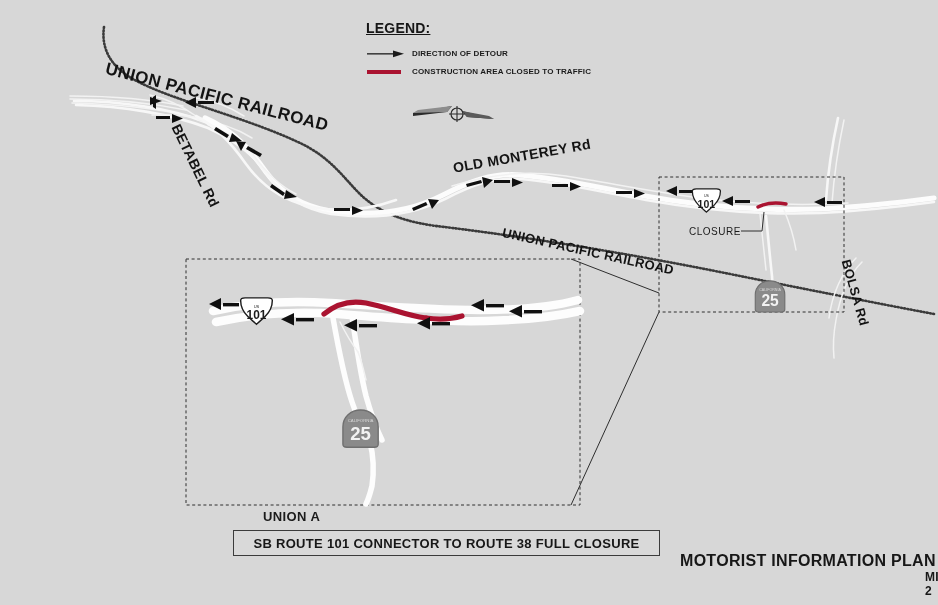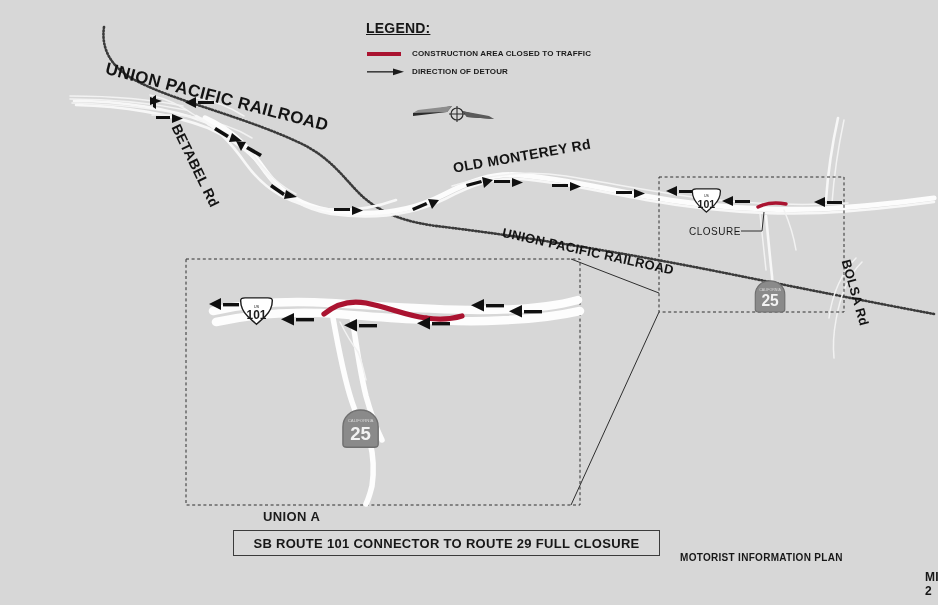--- a/index.html
+++ b/index.html
@@ -142,21 +142,21 @@
     font-weight: bold;
     letter-spacing: .3px;
     color: #171717;
   }
 
   
   #sheet-title {
     position: absolute;
     left: 680px;
     top: 552px;
-    font-size: 10px;
+    font-size: 16px;
     font-weight: bold;
     letter-spacing: .3px;
     color: #171717;
   }
   #sheet-number {
     position: absolute;
     left: 883px;
     top: 570px;
     font-size: 12px;
     font-weight: bold;
@@ -409,50 +409,50 @@
       <text x="22" y="13" text-anchor="middle" font-family="'Liberation Sans',sans-serif" font-size="4.4" fill="#d9d9d9">CALIFORNIA</text>
       <text x="22" y="32" text-anchor="middle" font-family="'Liberation Sans',sans-serif" font-size="19" font-weight="bold" fill="#f2f2f2">25</text>
     </g>
   </svg>
 
   <div id="legend">
     <div id="legend-title">LEGEND:</div>
 
     <div class="legend-row">
       <span class="legend-key">
-        <span class="swatch-line"></span>
-      </span>
-      <span class="legend-label">CONSTRUCTION AREA CLOSED TO TRAFFIC</span>
-    </div>
-
-    <div class="legend-row">
-      <span class="legend-key">
         <svg width="40" height="9" viewBox="0 0 40 9">
           <path d="M1 4.2 h27 v1.3 h-27 z" fill="#1b1b1b"></path>
           <path d="M27 1.4 l11 3.4 l-11 3.4 z" fill="#1b1b1b"></path>
         </svg>
       </span>
       <span class="legend-label">DIRECTION OF DETOUR</span>
     </div>
+
+    <div class="legend-row">
+      <span class="legend-key">
+        <span class="swatch-line"></span>
+      </span>
+      <span class="legend-label">CONSTRUCTION AREA CLOSED TO TRAFFIC</span>
+    </div>
   </div>
 
   <div class="txt roadname" id="lbl-upr-1">UNION PACIFIC RAILROAD</div>
 
   <div class="txt roadname" id="lbl-betabel">BETABEL Rd</div>
 
   <div class="txt roadname" id="lbl-oldmonterey">OLD MONTEREY Rd</div>
 
   <div class="txt roadname" id="lbl-upr-2">UNION PACIFIC RAILROAD</div>
 
   <div class="txt roadname" id="lbl-bolsa">BOLSA Rd</div>
 
   <div class="txt" id="lbl-closure">CLOSURE</div>
 
   <div class="txt" id="lbl-detail-a">UNION A</div>
 
   <div id="title-banner">
-    <span id="title-banner-text">SB ROUTE 101 CONNECTOR TO ROUTE 29 FULL CLOSURE</span>
+    <span id="title-banner-text">SB ROUTE 101 CONNECTOR TO ROUTE 38 FULL CLOSURE</span>
   </div>
 
   <div id="sheet-title">MOTORIST INFORMATION PLAN</div>
   <div id="sheet-number">MI-2</div>
 
 </div>
 
 </body></html>

